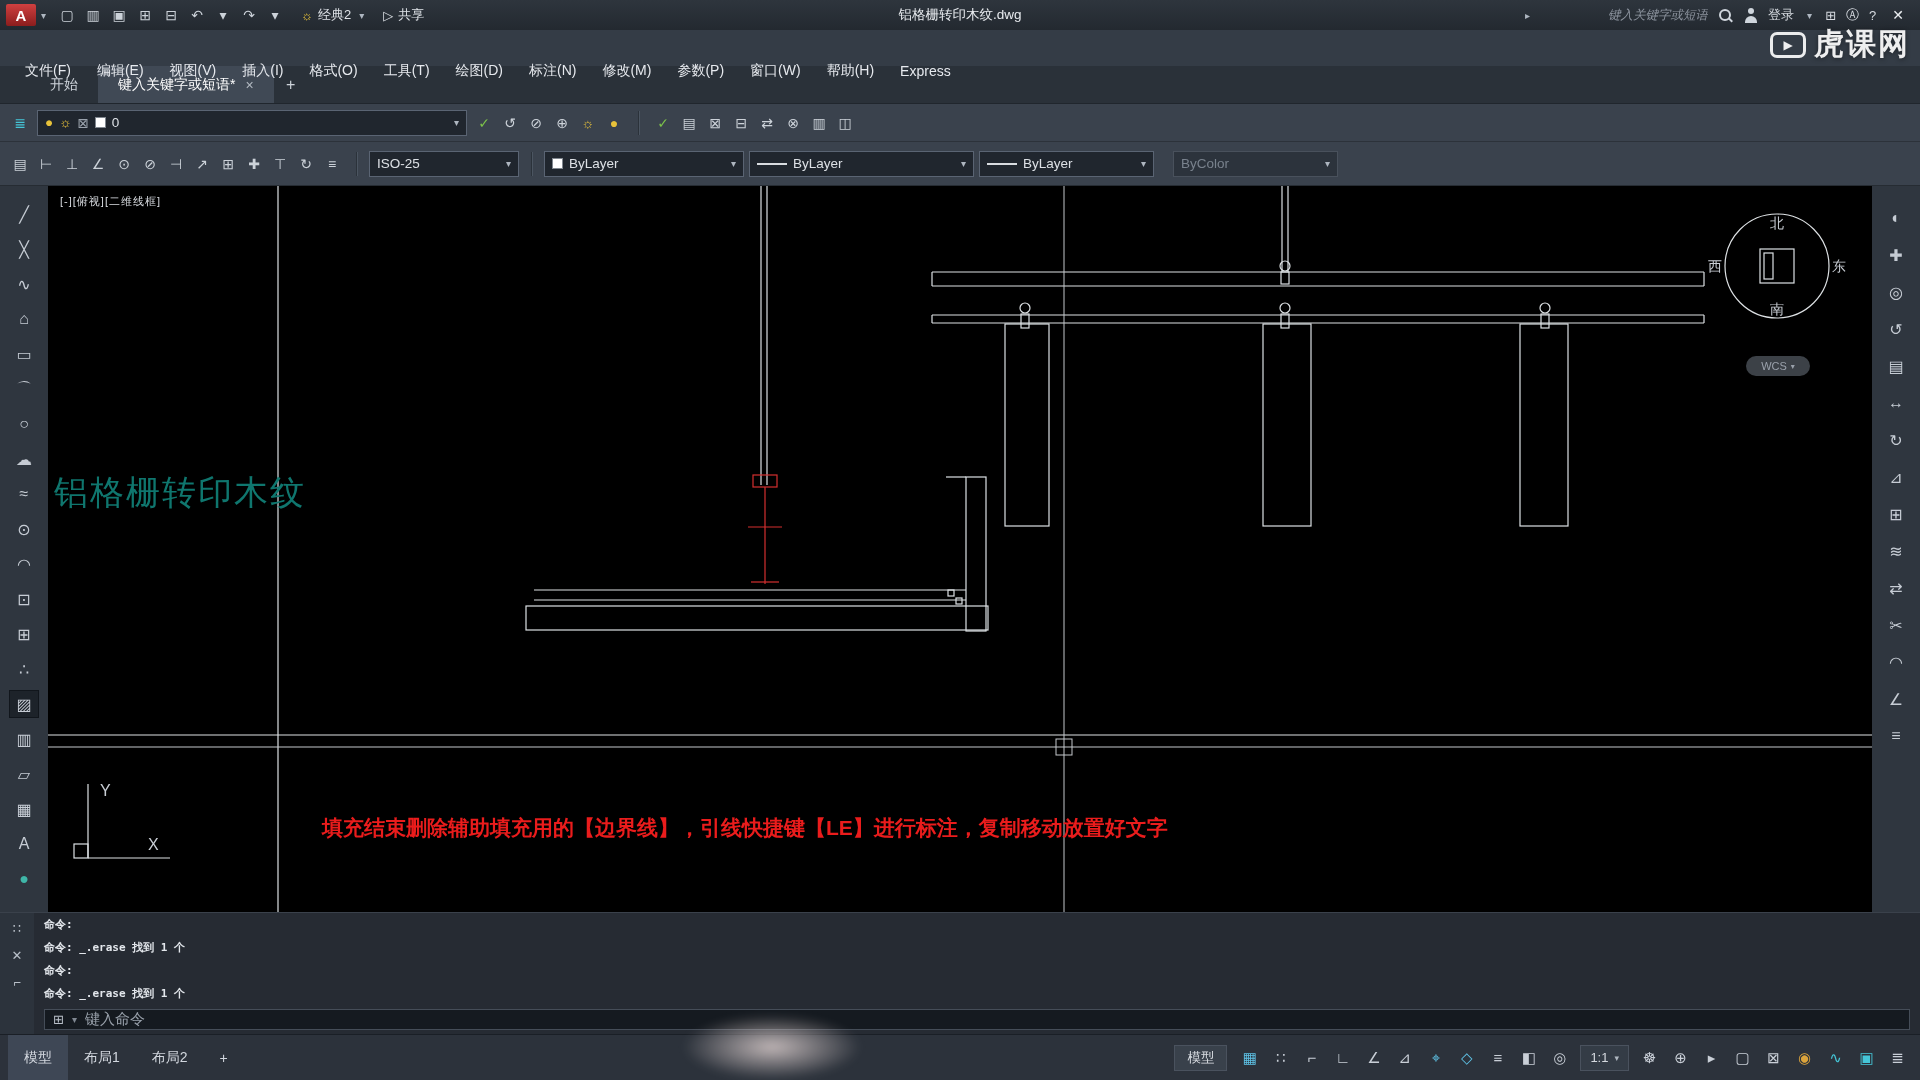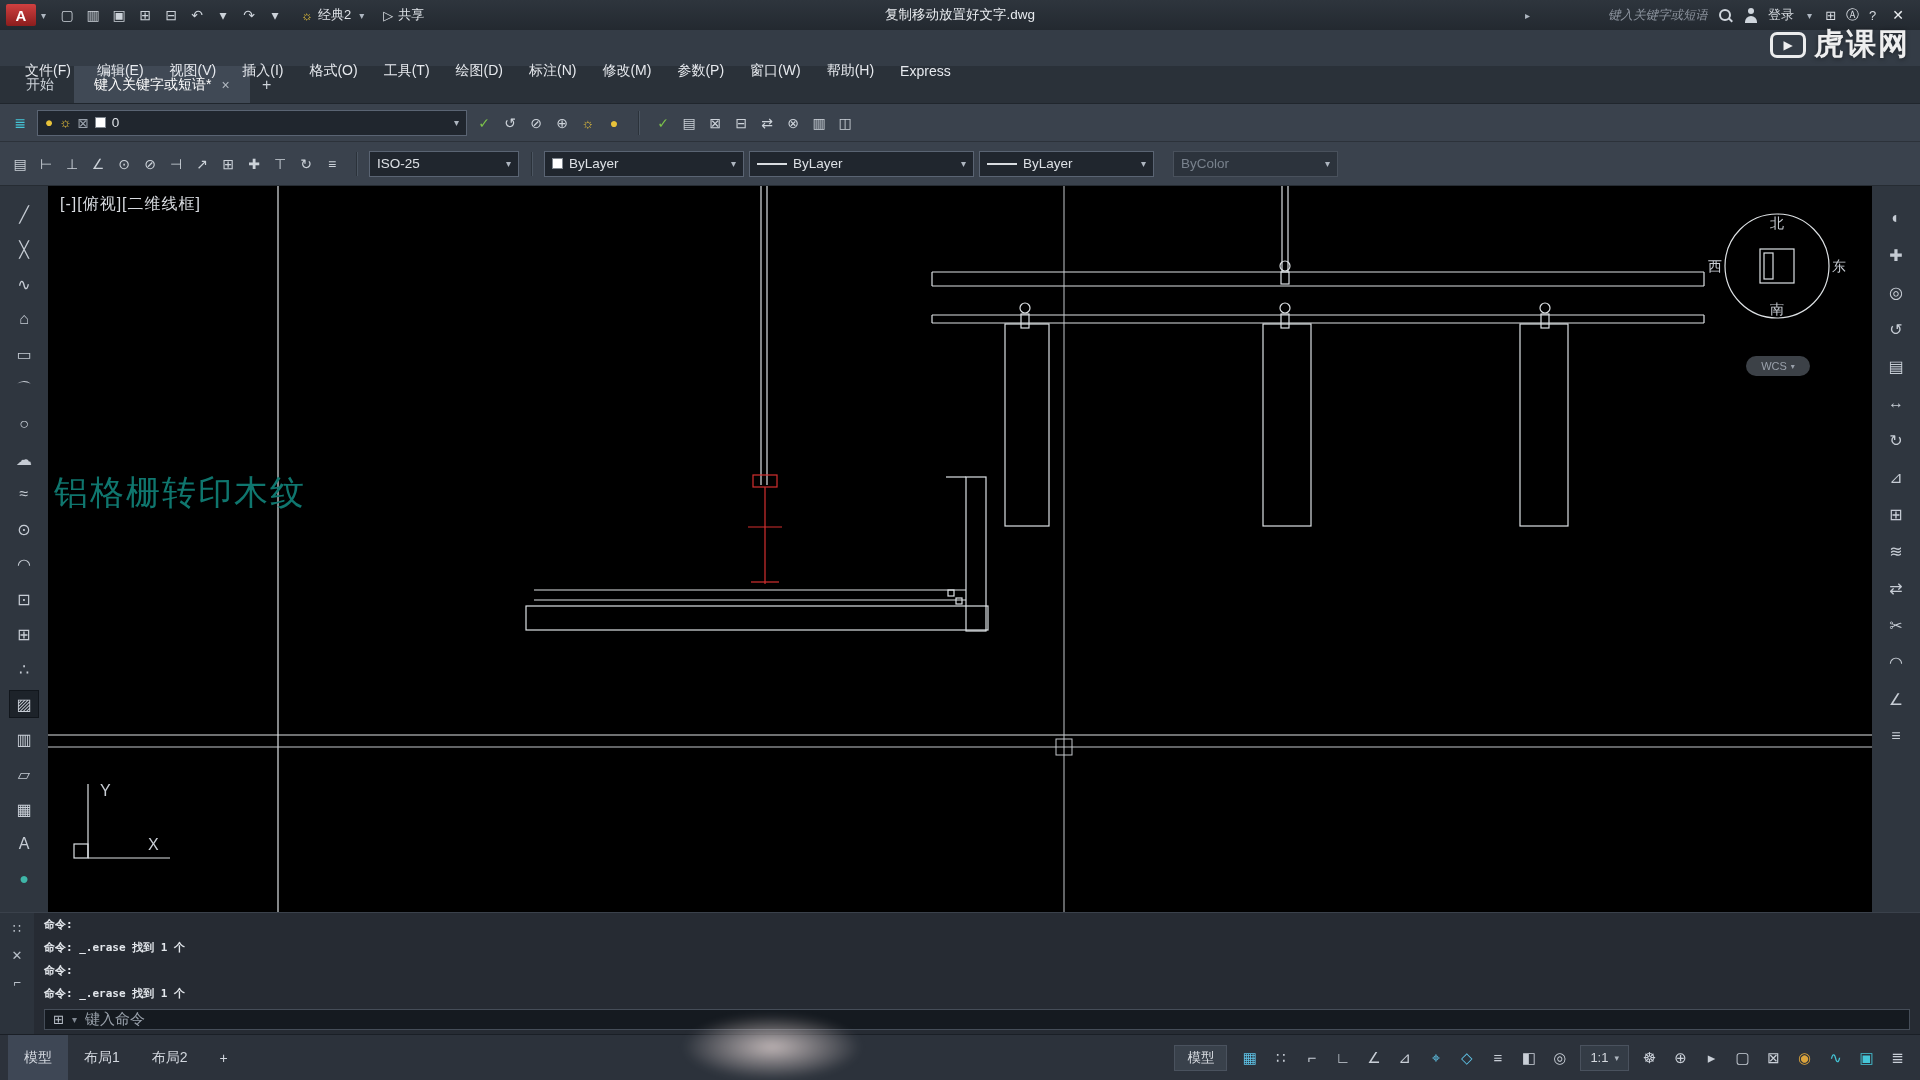--- a/index.html
+++ b/index.html
@@ -33,21 +33,21 @@
   .menubar { height:36px; background:#343c46; display:flex; align-items:center; padding:0 12px; position:relative; z-index:20; }
   .menu-item { padding:0 13px; color:#e6e9ee; font-size:14px; height:100%; display:flex; align-items:center;margin-top:46px; }
 
   
   .watermark { position:absolute; top:24px; right:10px; z-index:60; display:flex; align-items:center; gap:8px; pointer-events:none; }
   .wm-badge { width:36px; height:26px; border:3px solid rgba(255,255,255,.9); border-radius:7px; display:flex;
               align-items:center; justify-content:center; color:rgba(255,255,255,.92); font-size:12px; }
   .wm-text { font-size:30px; font-weight:bold; color:rgba(255,255,255,.92); letter-spacing:2px; text-shadow:0 1px 5px rgba(0,0,0,.45); }
 
   
-  .tabrow { height:38px; background:#2a3139; display:flex; align-items:stretch; padding-left:6px; border-bottom:1px solid #20262d; }
+  .tabrow { height:38px; background:#2a3139; display:flex; align-items:stretch; padding-left:30px; border-bottom:1px solid #20262d; }
   .tab { display:flex; align-items:center; padding:0 20px; color:#cdd3da; font-size:14px; }
   .tab.active { background:#404955; color:#fff; }
   .tab-close { margin-left:10px; color:#b3bac2; font-size:14px; }
   .tab-new { width:34px; display:flex; align-items:center; justify-content:center; color:#cdd3da; font-size:16px; }
 
   
   .toolbar { display:flex; align-items:center; gap:5px; padding:0 8px; background:#3a424d; }
   .row1 { height:38px; border-bottom:1px solid #2c323a; }
   .row2 { height:44px; border-bottom:1px solid #262c33; }
   .combo { display:flex; align-items:center; gap:6px; background:#20262e; border:1px solid #5a6473; height:26px;
@@ -71,21 +71,21 @@
   .side.right { gap:9px; padding-top:18px; }
   .sbtn { background:transparent; border:1px solid transparent; color:#c6ccd4; font-size:16px; width:30px; height:28px;
           display:flex; align-items:center; justify-content:center; }
   .sbtn.active { background:#1d232a; border-color:#11161c; }
   .canvas { position:relative; flex:1; background:#000; overflow:hidden; }
   .drawing { position:absolute; inset:0; }
   .drawing line,.drawing rect,.drawing circle,.drawing path { stroke:#dde1e4; stroke-width:1.2; fill:none; }
   .drawing .red { stroke:#d42f2f; }
   .drawing .ch { stroke:#c4c8cc; stroke-width:1; }
   .drawing text { fill:#c9ced5; font-family:"Liberation Sans","DejaVu Sans",sans-serif; stroke:none; }
-  .vp-label { position:absolute; top:8px; left:12px; color:#d9dce1; font-size:16px; letter-spacing:1px; }
+  .vp-label { position:absolute; top:8px; left:12px; color:#d9dce1; font-size:11px; letter-spacing:1px; }
   .draw-text { position:absolute; top:284px; left:6px; color:#0f766e; font-size:34px; letter-spacing:2px; white-space:nowrap; }
   .red-note { position:absolute; top:628px; left:274px; color:#ea1c1c; font-size:21px; font-weight:bold; white-space:nowrap; }
   .wcs-pill { position:absolute; top:170px; left:1698px; width:64px; height:20px; background:rgba(70,76,84,.85);
               border-radius:10px; display:flex; align-items:center; justify-content:center; gap:4px;
               color:#9aa1ab; font-size:11px; }
 
   
   .cmdarea { display:flex; height:122px; background:#262b33; border-top:1px solid #3a414b; }
   .cmd-side { width:34px; background:#2c333c; display:flex; flex-direction:column; align-items:center; padding:8px 0; gap:12px; color:#b9c0c9; font-size:13px; }
   .cmd-main { flex:1; display:flex; flex-direction:column; padding:4px 10px 6px; }
@@ -151,21 +151,21 @@
       </div>
     <div class="ws-chip">
       <span class="sun">☼</span>
       <span>经典2</span>
       <span class="tb-caret">▾</span>
     </div>
     <div class="share">
       <span>▷</span>
       <span>共享</span>
     </div>
-    <div class="doc-title">复制移动放置好文字.dwg</div>
+    <div class="doc-title">铝格栅转印木纹.dwg</div>
     <div class="tb-right">
       <span class="tb-caret">▸</span>
       <span class="search-box">键入关键字或短语</span>
       <span class="mag"></span>
       <span class="person"></span>
       <span>登录</span>
       <span class="tb-caret">▾</span>
       <span>⊞</span>
       <span>Ⓐ</span>
       <span>?</span>
@@ -497,20 +497,21 @@
           <line x1="40" y1="672" x2="40" y2="598" stroke-width="1.6"></line>
           <line x1="40" y1="672" x2="122" y2="672" stroke-width="1.6"></line>
           <rect x="26" y="658" width="14" height="14"></rect>
           <text x="52" y="610" font-size="16">Y</text>
           <text x="100" y="664" font-size="16">X</text>
         </g>
       </svg>
 
       <div class="vp-label">[-][俯视][二维线框]</div>
       <div class="draw-text">铝格栅转印木纹</div>
+      <div class="red-note">填充结束删除辅助填充用的【边界线】，引线快捷键【LE】进行标注，复制移动放置好文字</div>
       <div class="wcs-pill">
         <span>WCS</span>
         <span style="font-size:8px">▾</span>
       </div>
     </div>
 
     <div class="side right">
         <button class="sbtn">
           <span>◐</span>
         </button>

